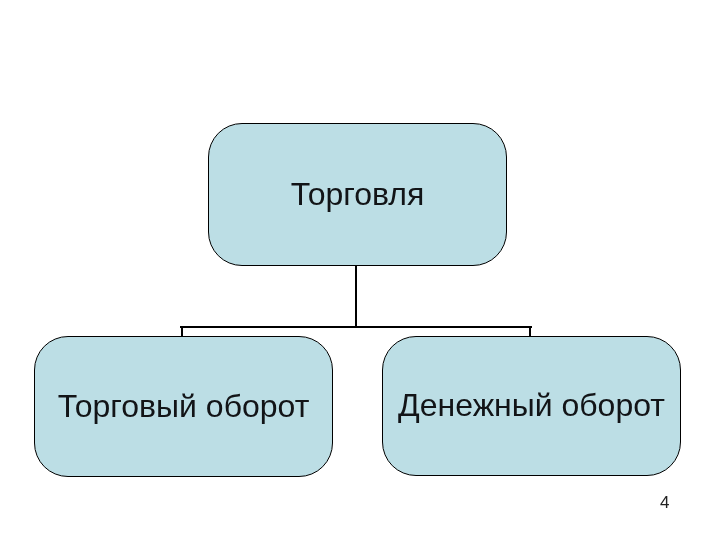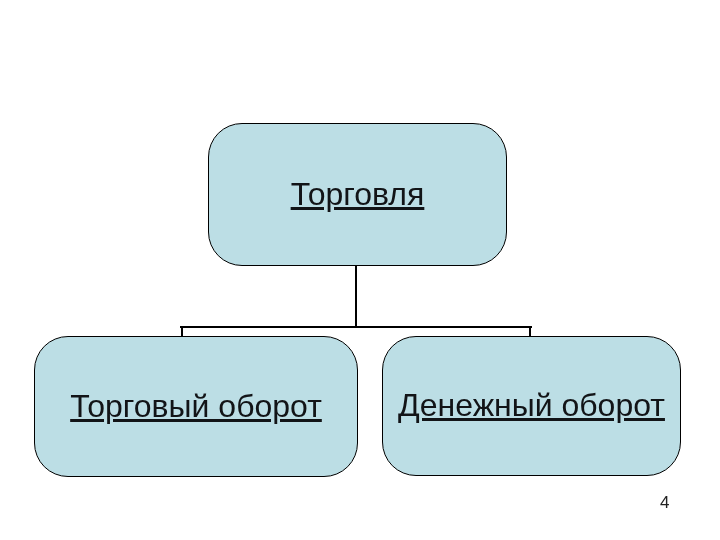--- a/index.html
+++ b/index.html
@@ -24,24 +24,23 @@
     display: flex;
     align-items: center;
     justify-content: center;
   }
   .node .label {
     font-size: 32px;
     line-height: 1.1;
     color: #121417;
     white-space: nowrap;
     text-align: center;
-    text-decoration: underline;
   }
   .node-trade          { left: 208px; top: 123px; width: 299px; height: 143px; }
-  .node-trade-turnover { left: 34px;  top: 336px; width: 324px; height: 141px; }
+  .node-trade-turnover { left: 34px;  top: 336px; width: 299px; height: 141px; }
   .node-money-turnover { left: 382px; top: 336px; width: 299px; height: 140px; align-items: center; }
 
   .line { position: absolute; background: #000000; }
   .line-stem       { left: 355px; top: 266px; width: 2px;   height: 61px; }
   .line-crossbar   { left: 180px; top: 326px; width: 352px; height: 2px;  }
   .line-drop-left  { left: 181px; top: 326px; width: 2px;   height: 12px; }
   .line-drop-right { left: 529px; top: 326px; width: 2px;   height: 12px; }
 
   .page-number {
     position: absolute;

